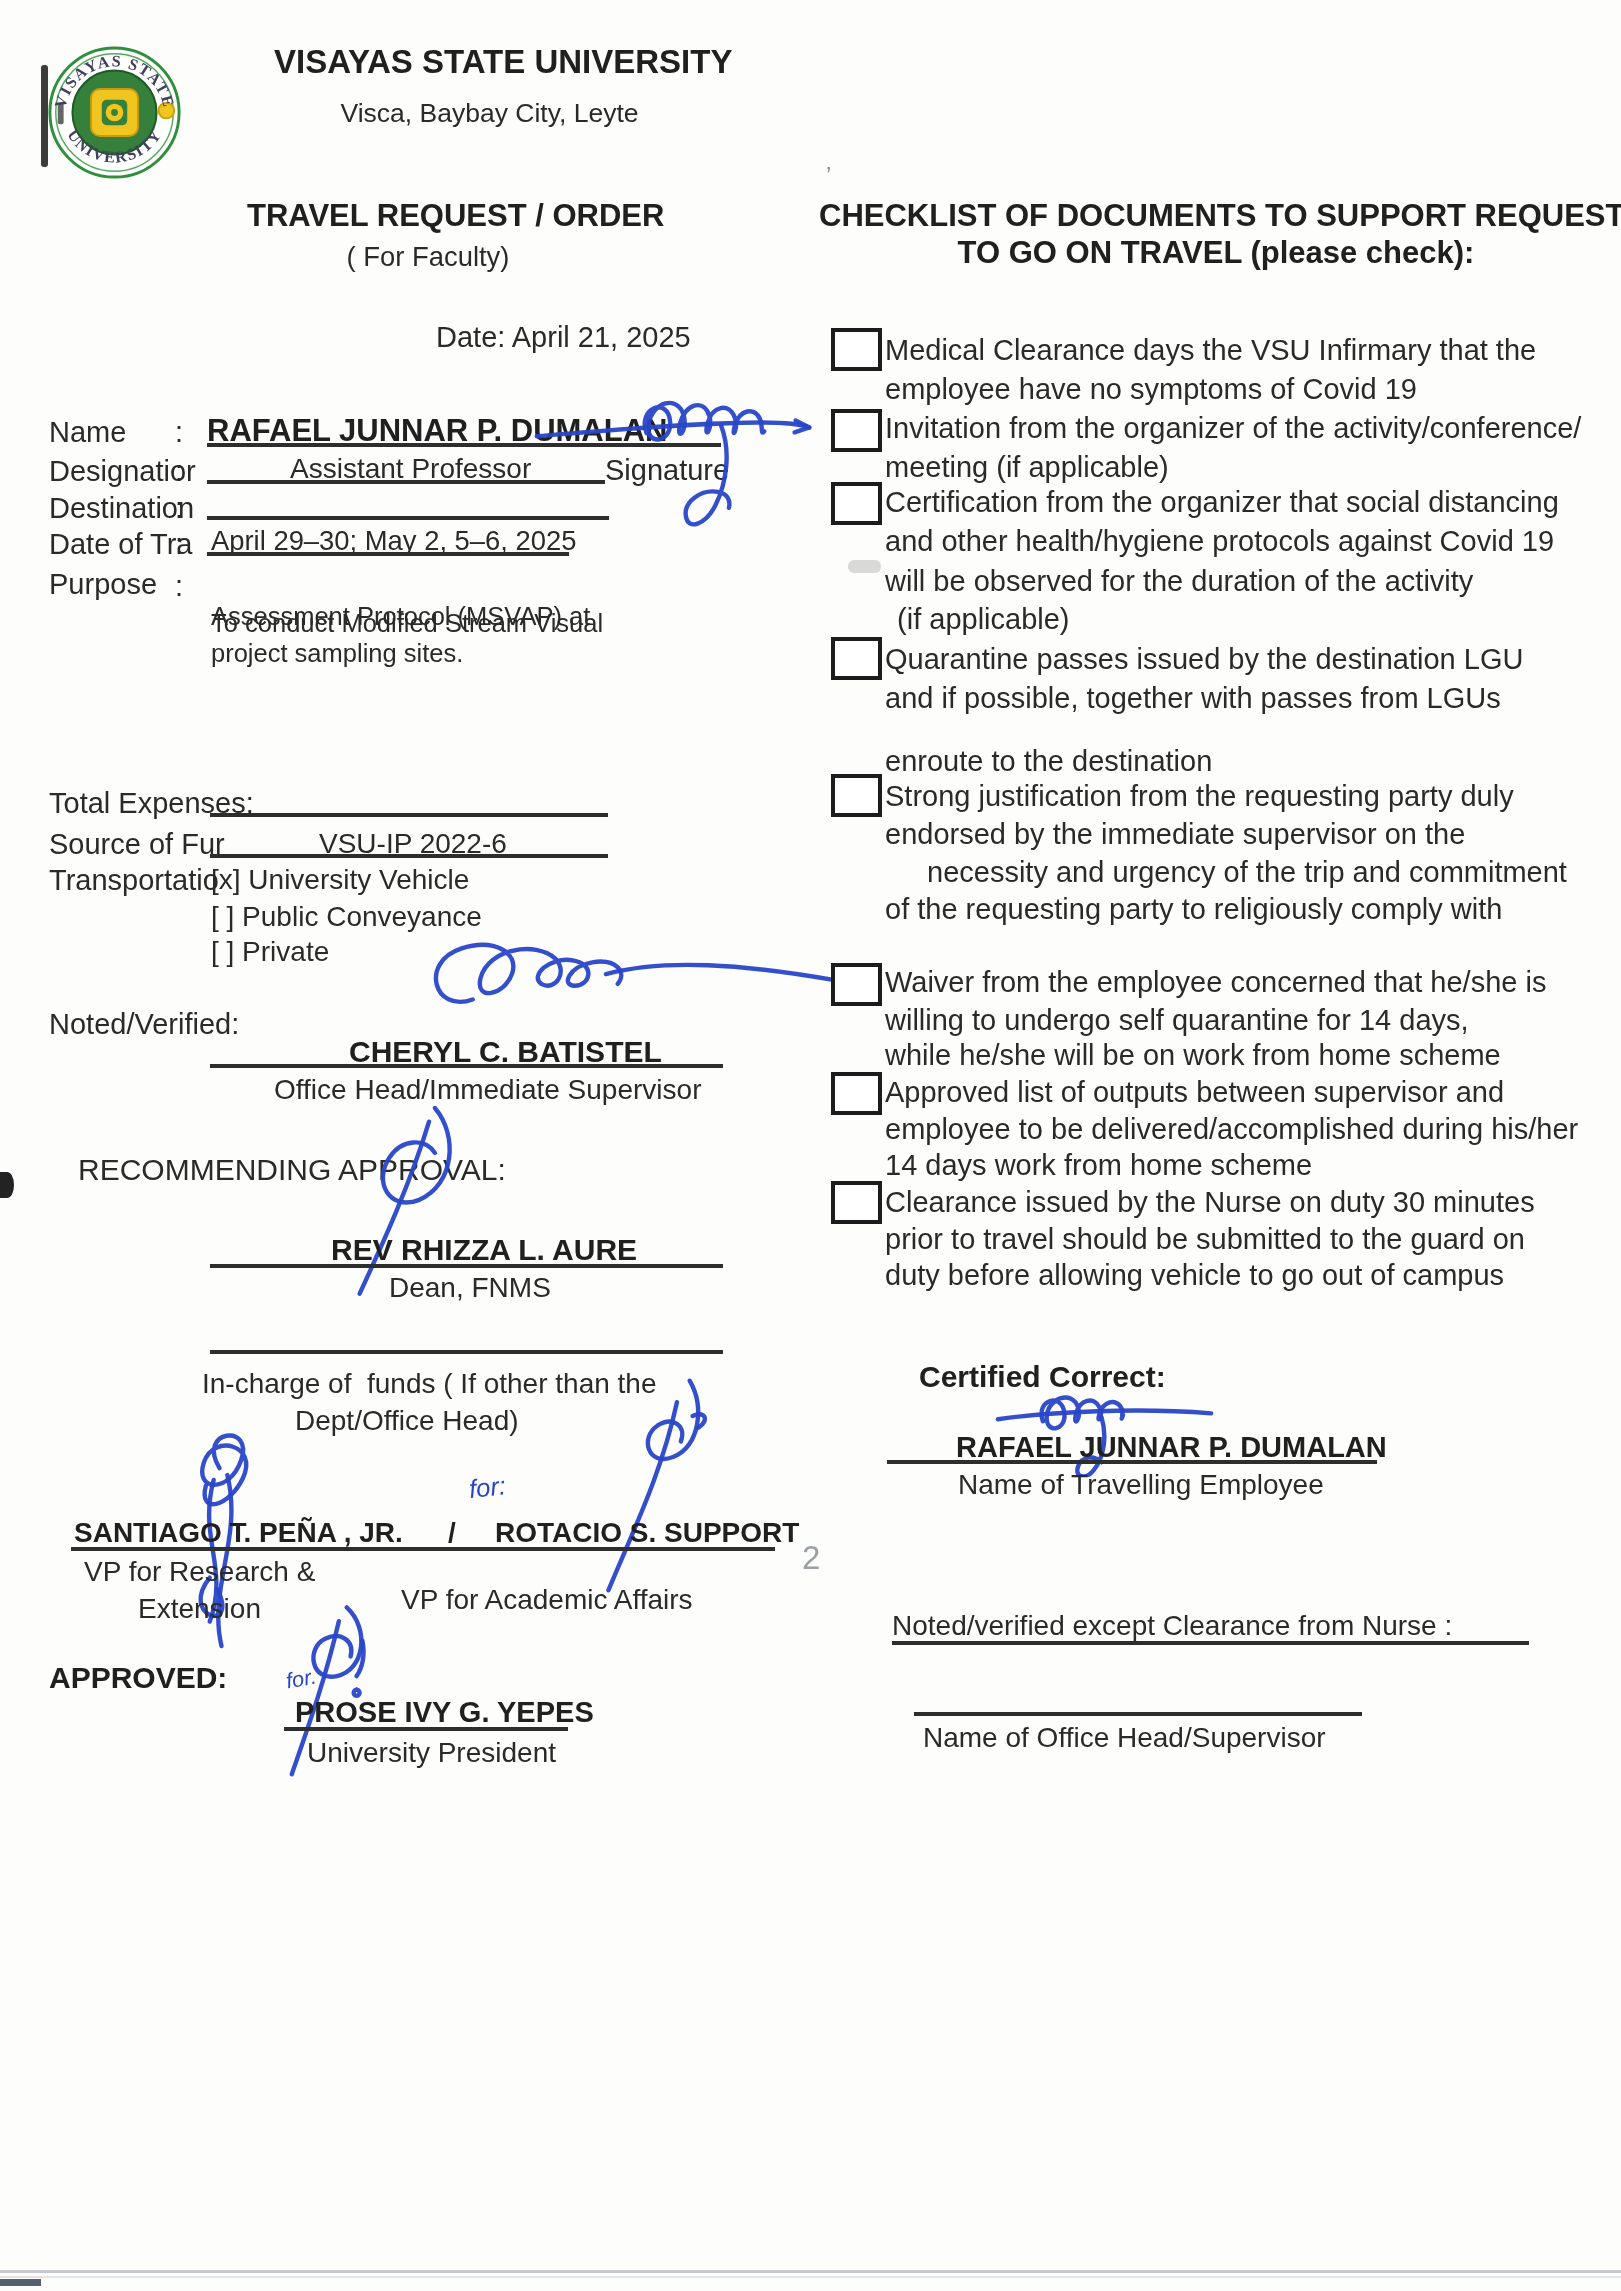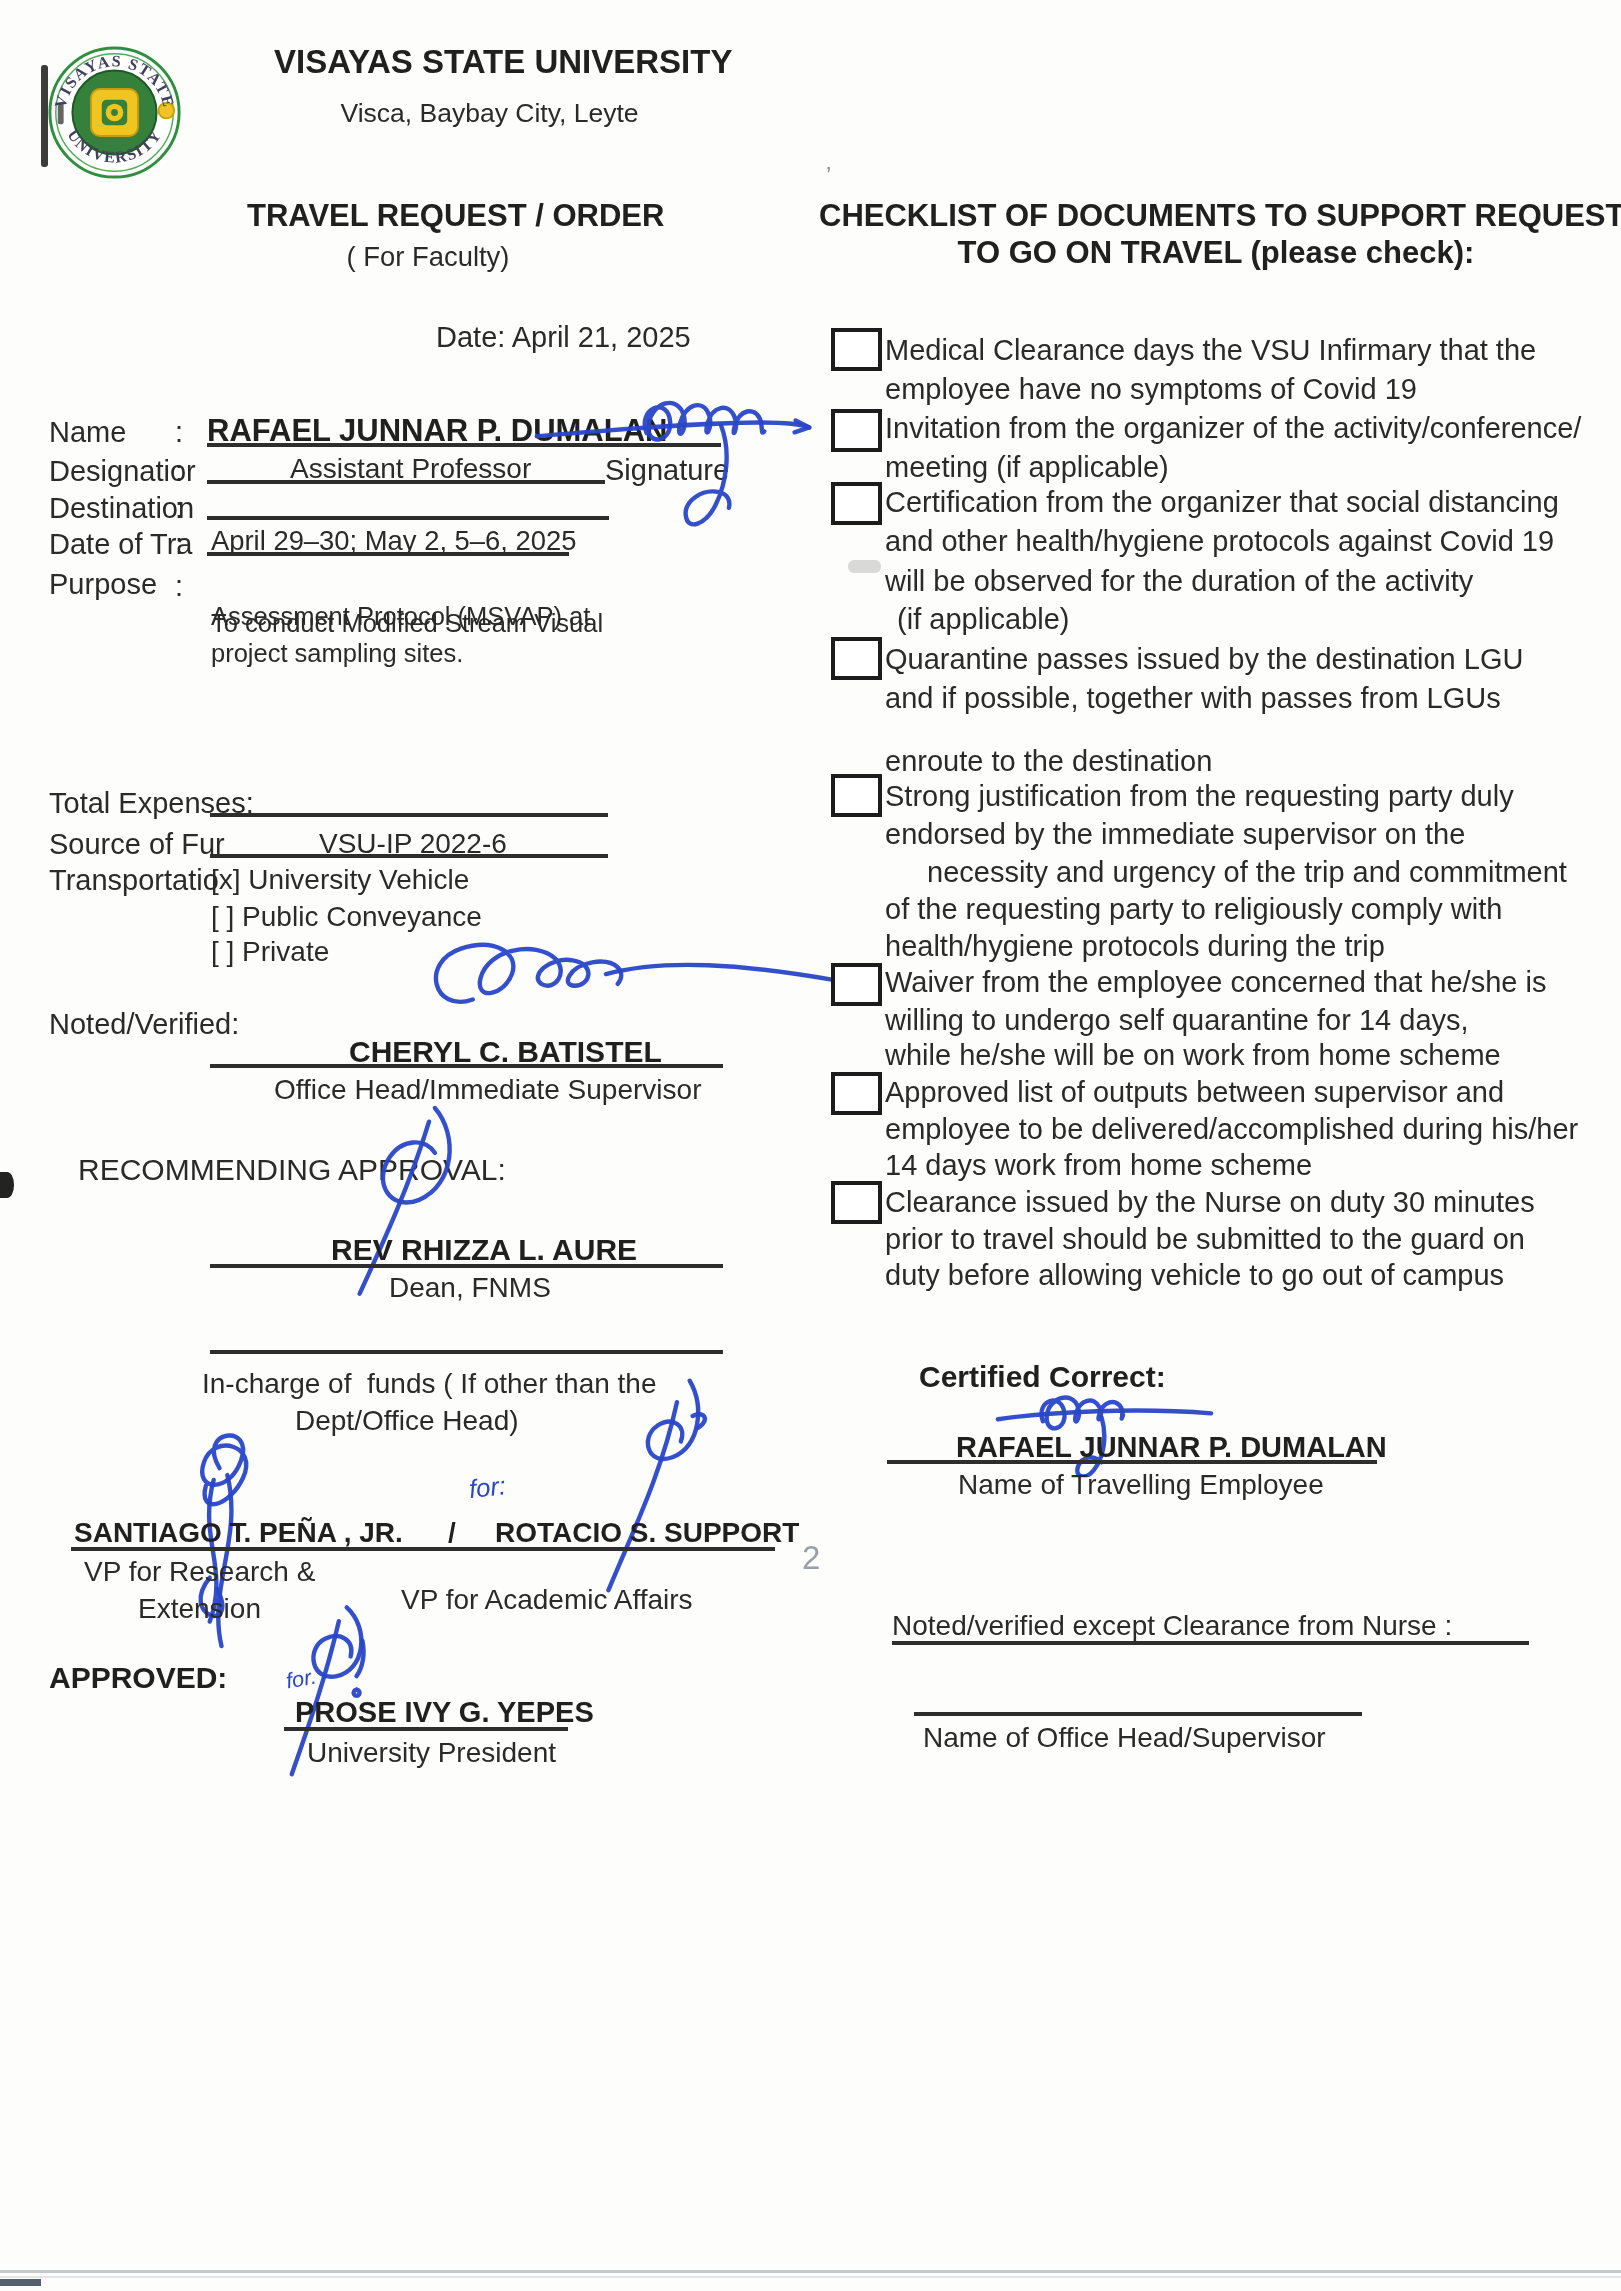--- a/index.html
+++ b/index.html
@@ -173,21 +173,20 @@
   <div class="cb" style="left:831px;top:637px;"></div>
   <div class="t" style="left:885px;top:643px;">Quarantine passes issued by the destination LGU</div>
   <div class="t" style="left:885px;top:682px;">and if possible, together with passes from LGUs</div>
   <div class="t" style="left:885px;top:745px;">enroute to the destination</div>
 
   <div class="cb" style="left:831px;top:774px;"></div>
   <div class="t" style="left:885px;top:780px;">Strong justification from the requesting party duly</div>
   <div class="t" style="left:885px;top:818px;">endorsed by the immediate supervisor on the</div>
   <div class="t" style="left:927px;top:856px;">necessity and urgency of the trip and commitment</div>
   <div class="t" style="left:885px;top:893px;">of the requesting party to religiously comply with</div>
-  <div class="t" style="left:885px;top:930px;">health/hygiene protocols during the trip</div>
 
   <div class="cb" style="left:831px;top:963px;"></div>
   <div class="t" style="left:885px;top:966px;">Waiver from the employee concerned that he/she is</div>
   <div class="t" style="left:885px;top:1004px;">willing to undergo self quarantine for 14 days,</div>
   <div class="t" style="left:885px;top:1039px;">while he/she will be on work from home scheme</div>
 
   <div class="cb" style="left:831px;top:1072px;"></div>
   <div class="t" style="left:885px;top:1076px;">Approved list of outputs between supervisor and</div>
   <div class="t" style="left:885px;top:1113px;">employee to be delivered/accomplished during his/her</div>
   <div class="t" style="left:885px;top:1149px;">14 days work from home scheme</div>

